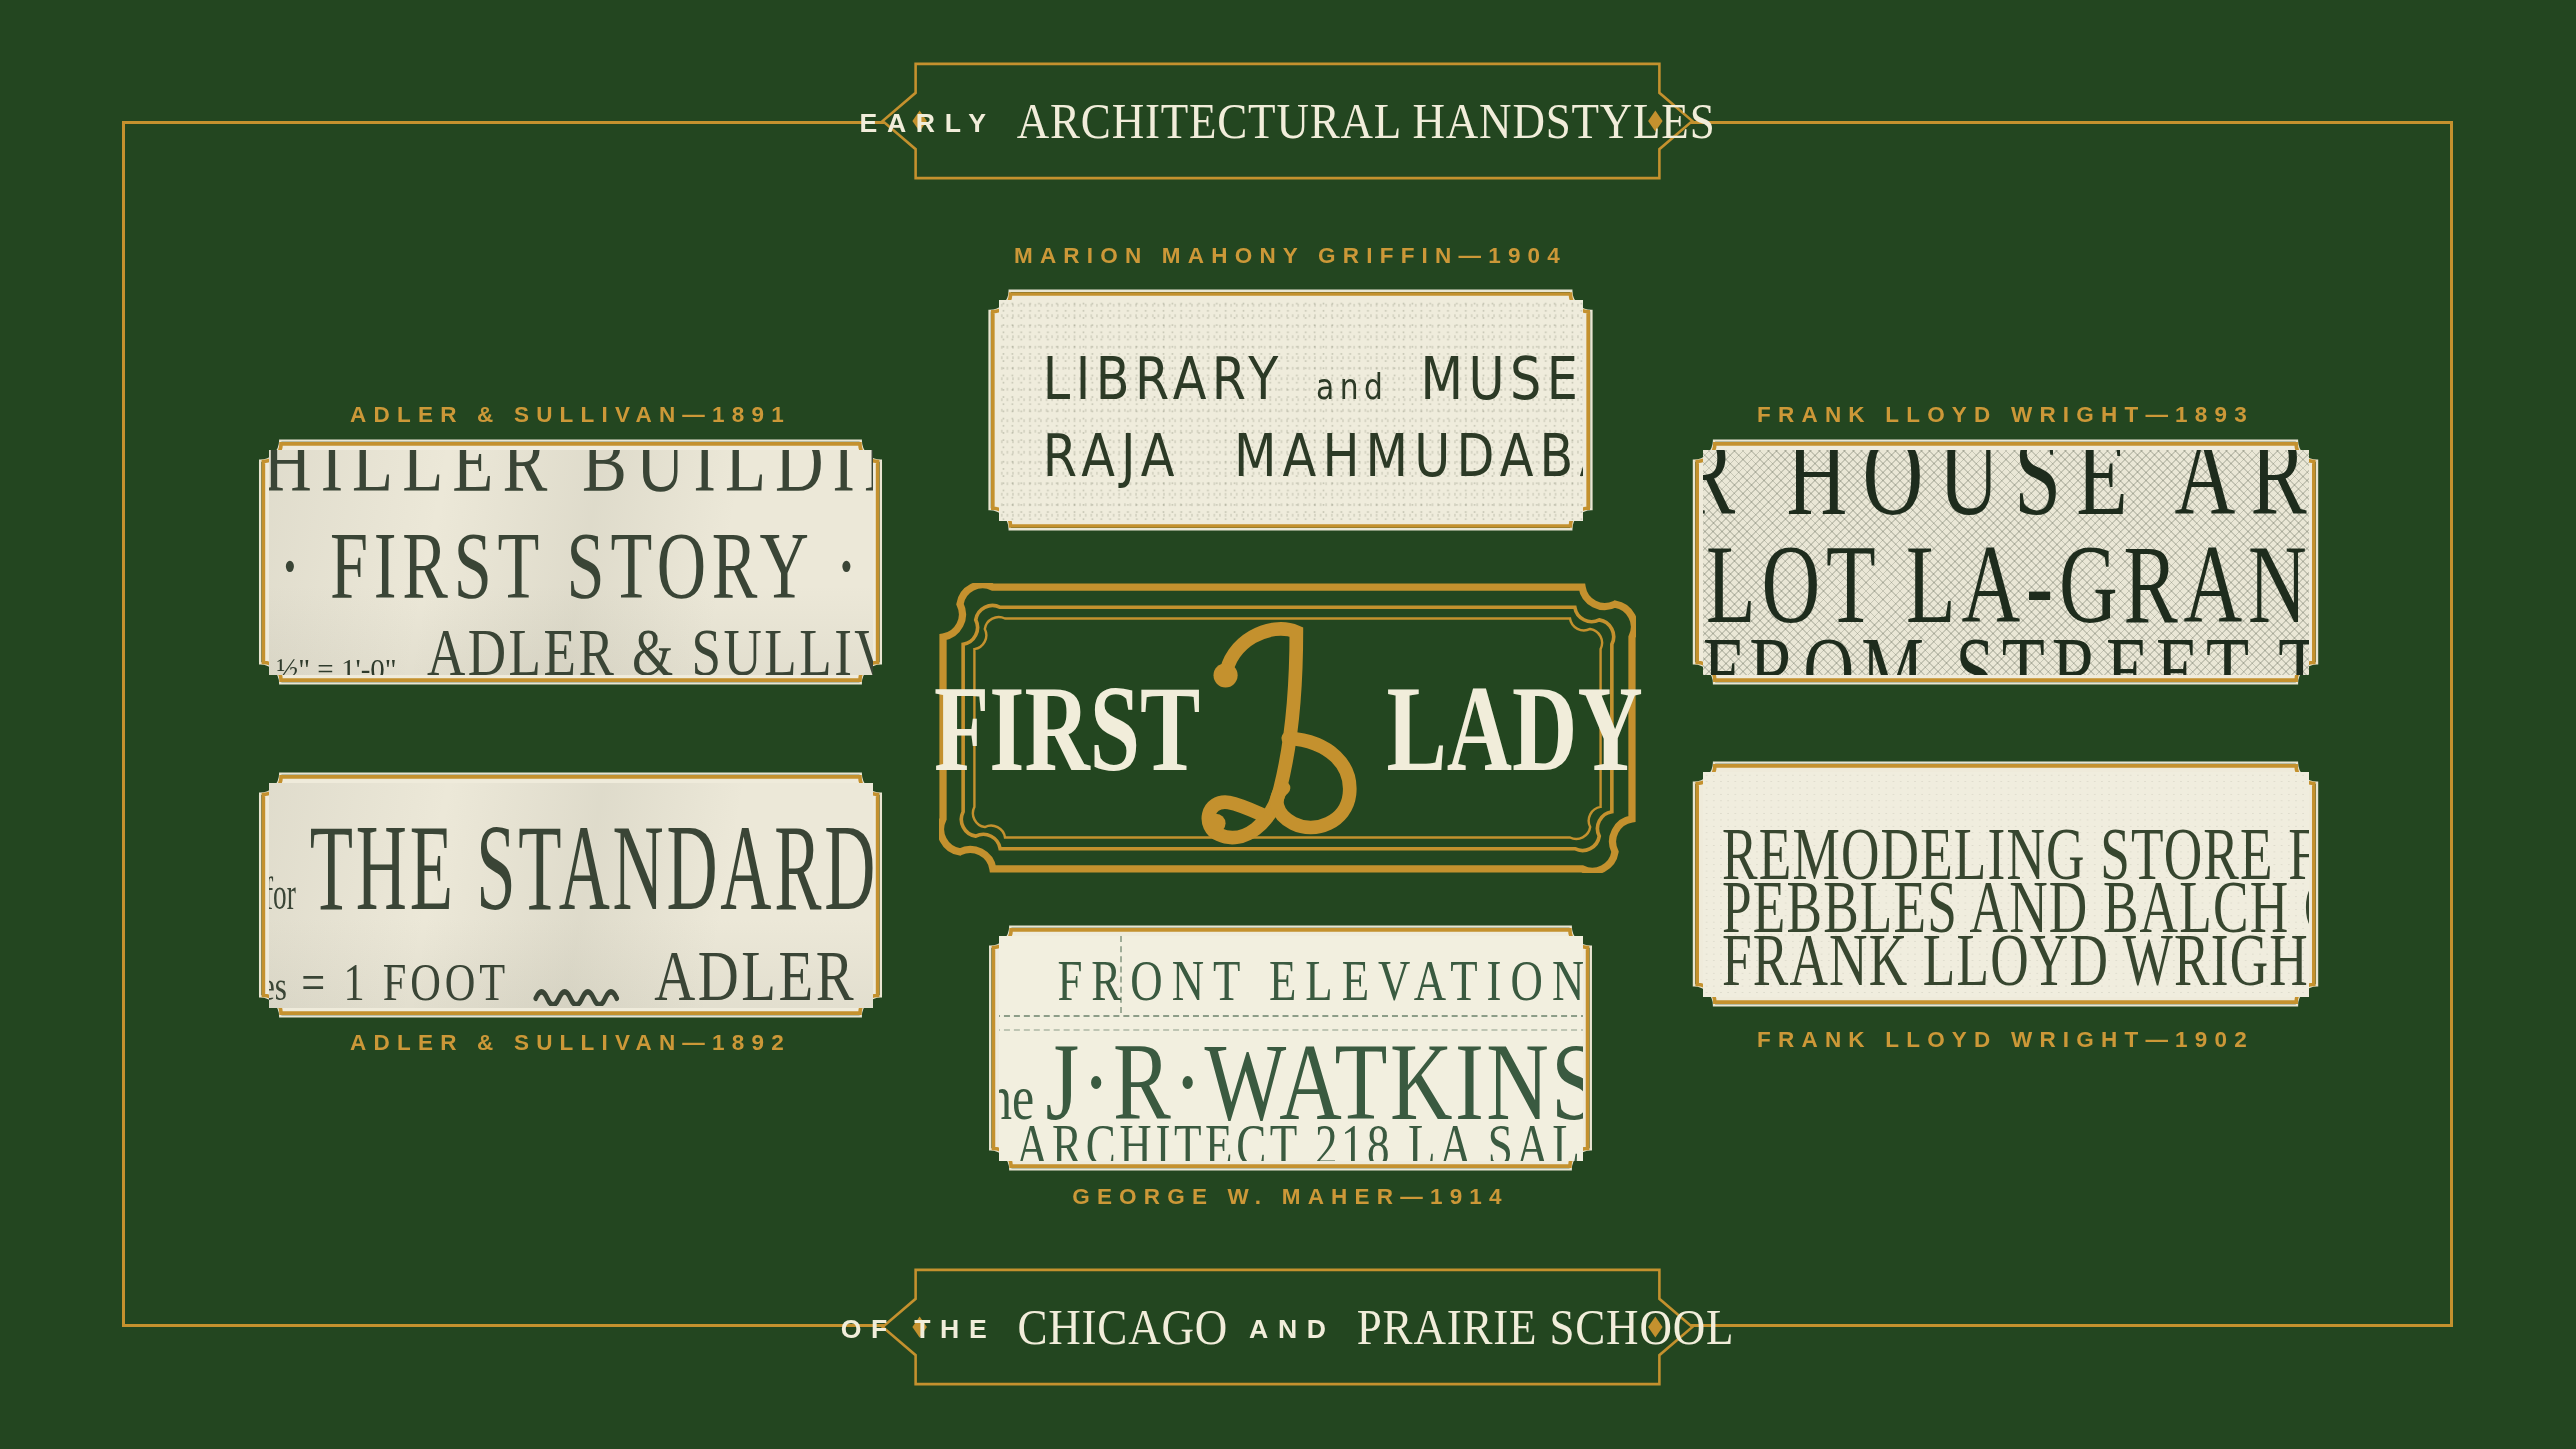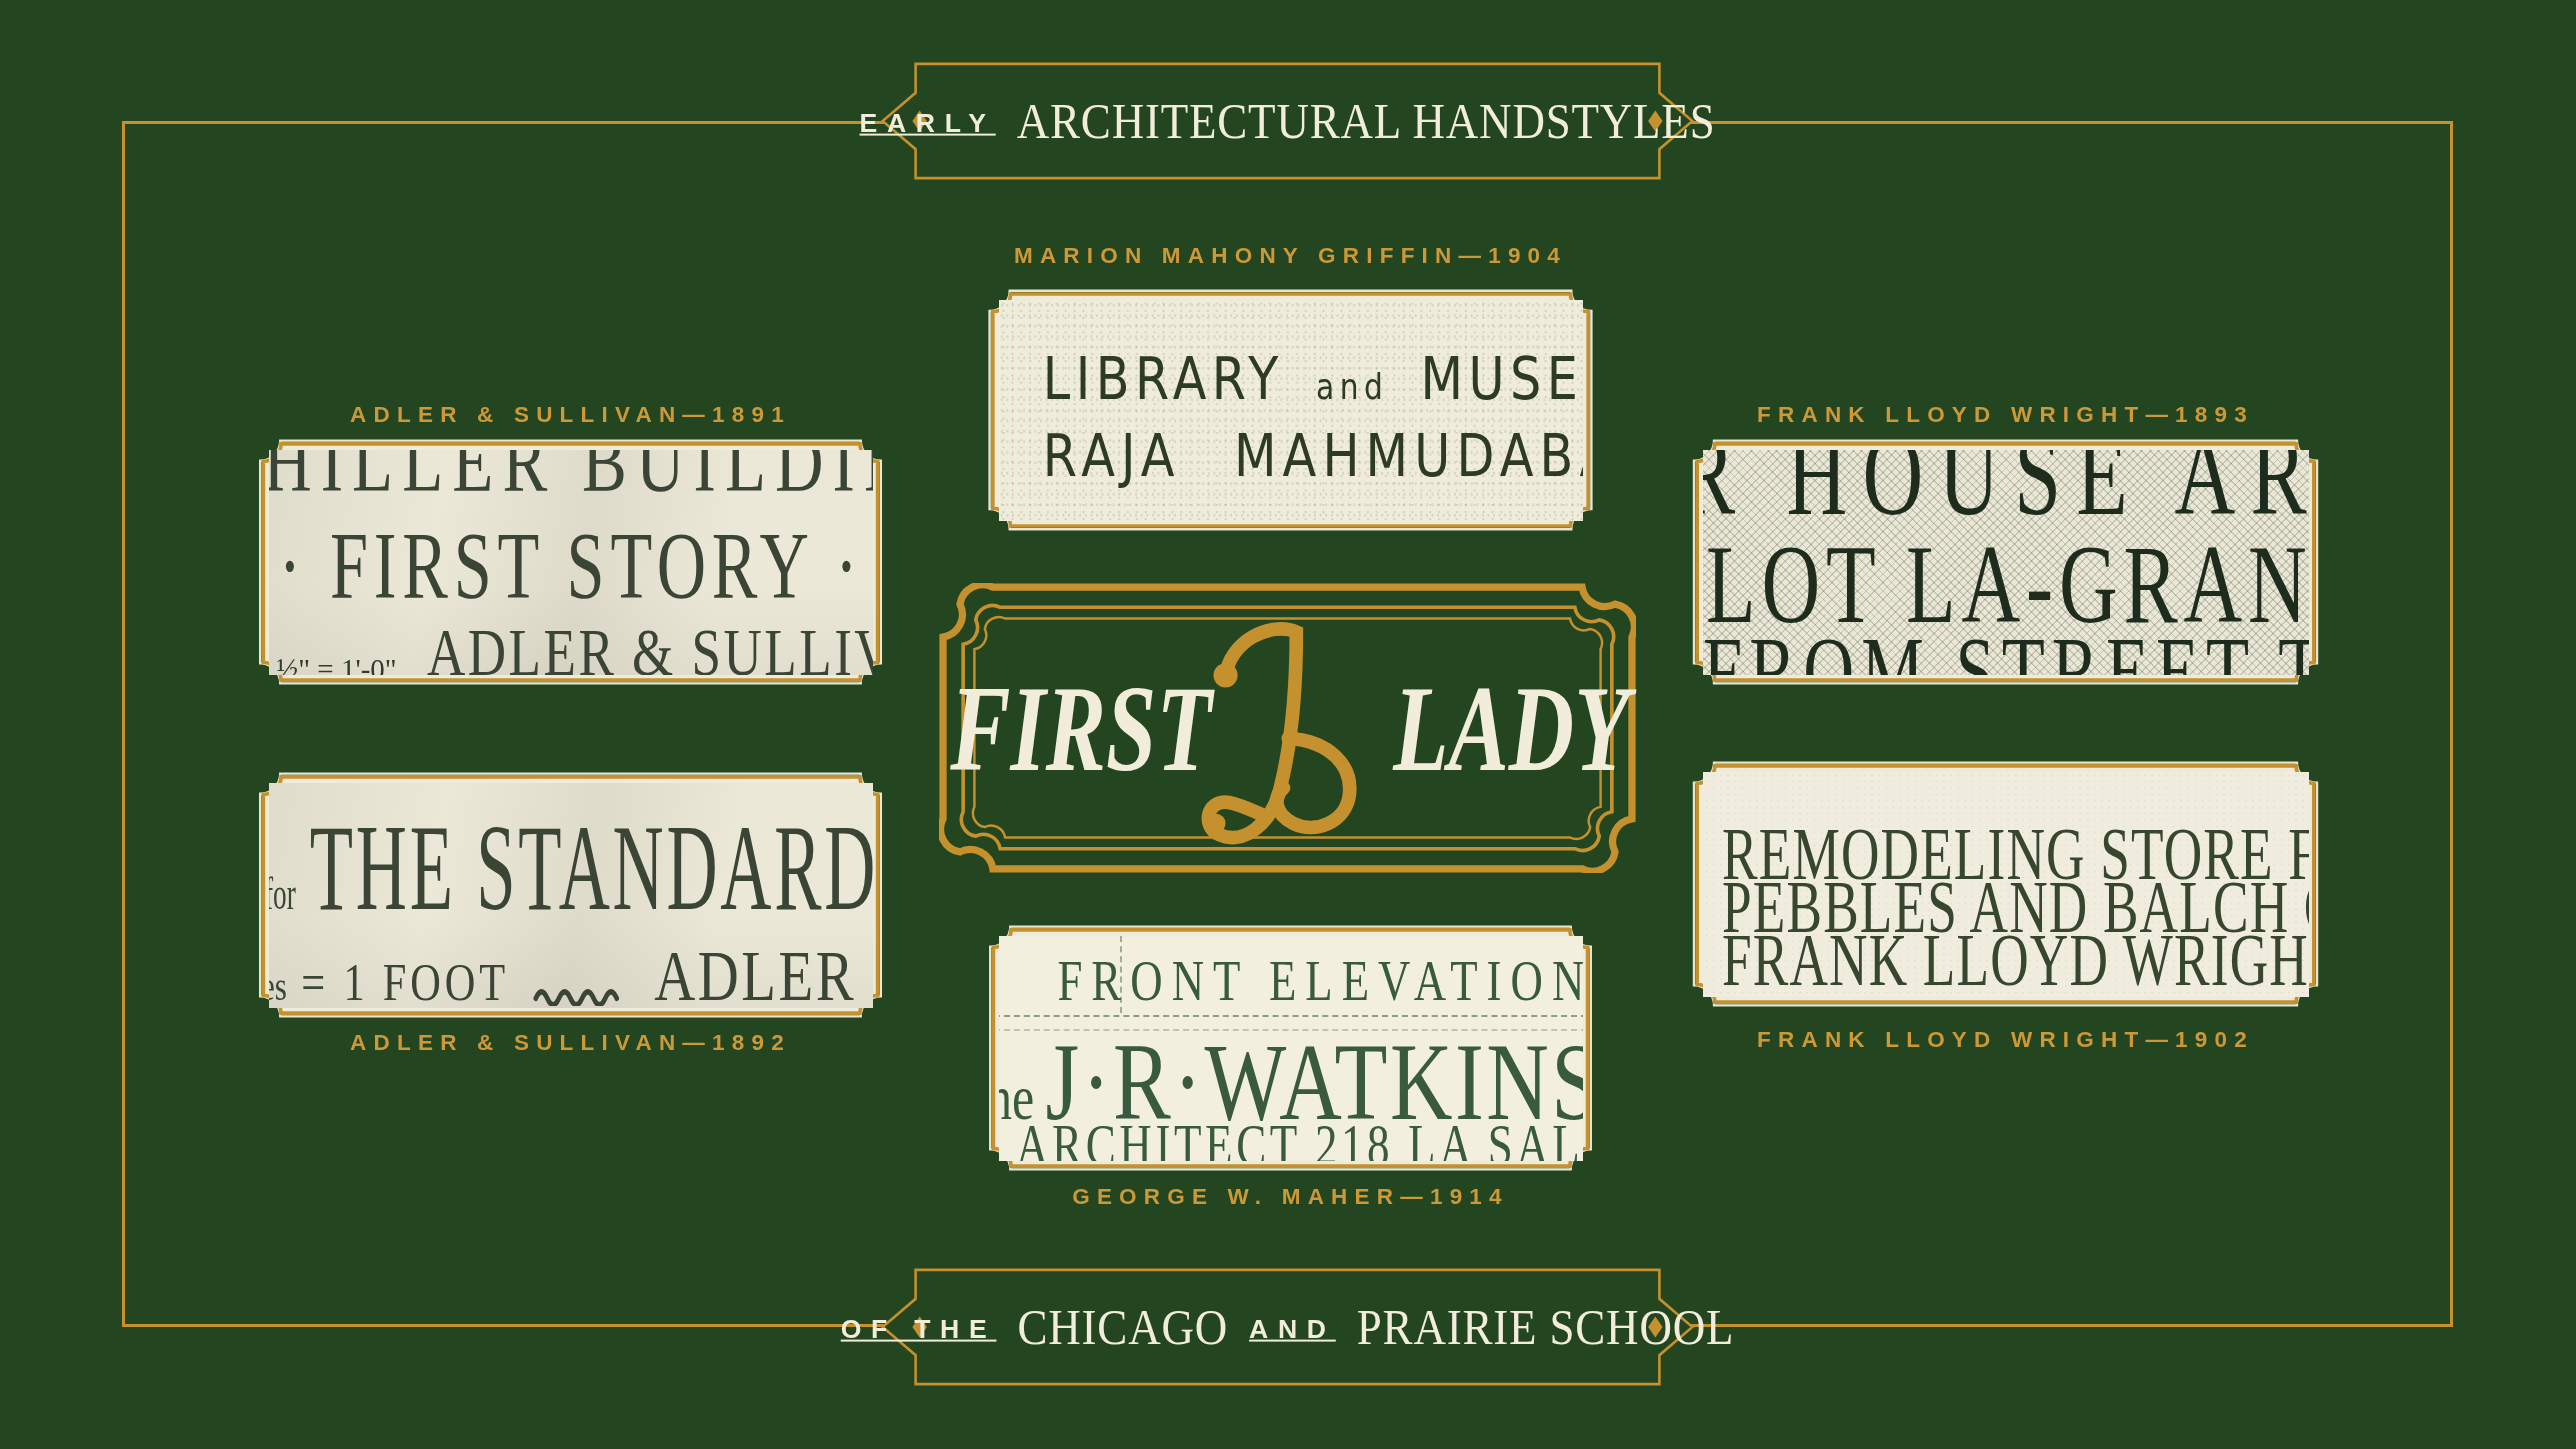--- a/index.html
+++ b/index.html
@@ -16,21 +16,21 @@
   }
   
   .banner{position:absolute;width:813px;height:118px;left:881px;}
   .banner svg{position:absolute;inset:0;width:100%;height:100%;}
   .banner-text{
     position:absolute;inset:0;display:flex;align-items:center;justify-content:center;
     gap:21px;color:#F1EDDA;white-space:nowrap;
   }
   .banner-text .sm{
     font-family:"Liberation Sans",sans-serif;font-weight:700;
-    font-size:26.6px;letter-spacing:9.7px;transform:translateY(1.6px);text-decoration:underline;
+    font-size:26.6px;letter-spacing:9.7px;transform:translateY(1.6px);
   }
   .banner-text .bg{
     font-family:"Liberation Serif",serif;font-weight:400;
     font-size:45px;letter-spacing:0.8px;display:inline-block;transform:scaleY(1.12);
   }
   
   .card{position:absolute;}
   .card svg.frame{position:absolute;inset:0;width:100%;height:100%;}
   .paper{
     position:absolute;left:10.5px;top:10.5px;right:10.5px;bottom:10.5px;
@@ -68,21 +68,21 @@
     font-size:22.5px;letter-spacing:7.2px;color:#CC9838;
     text-align:center;white-space:nowrap;
   }
   
   #badge{position:absolute;left:939px;top:583px;width:697px;height:290px;}
   #badge svg.badge-frame{position:absolute;inset:0;width:100%;height:100%;}
   #badge svg.numeral{position:absolute;left:256px;top:32px;width:185px;height:243px;}
   .badge-words{
     position:absolute;inset:0;display:flex;align-items:center;justify-content:center;
     gap:103px;color:#F1EDDA;font-family:"Liberation Serif",serif;
-    font-weight:700;font-size:119px;font-style:italic;
+    font-weight:700;font-size:119px;
   }
   .badge-words .w{display:inline-block;transform:scaleX(.76) scaleY(1.04);}
 </style>
 </head>
 <body>
 
 <div id="poster">
 
   <div id="outer-frame"></div>
 

